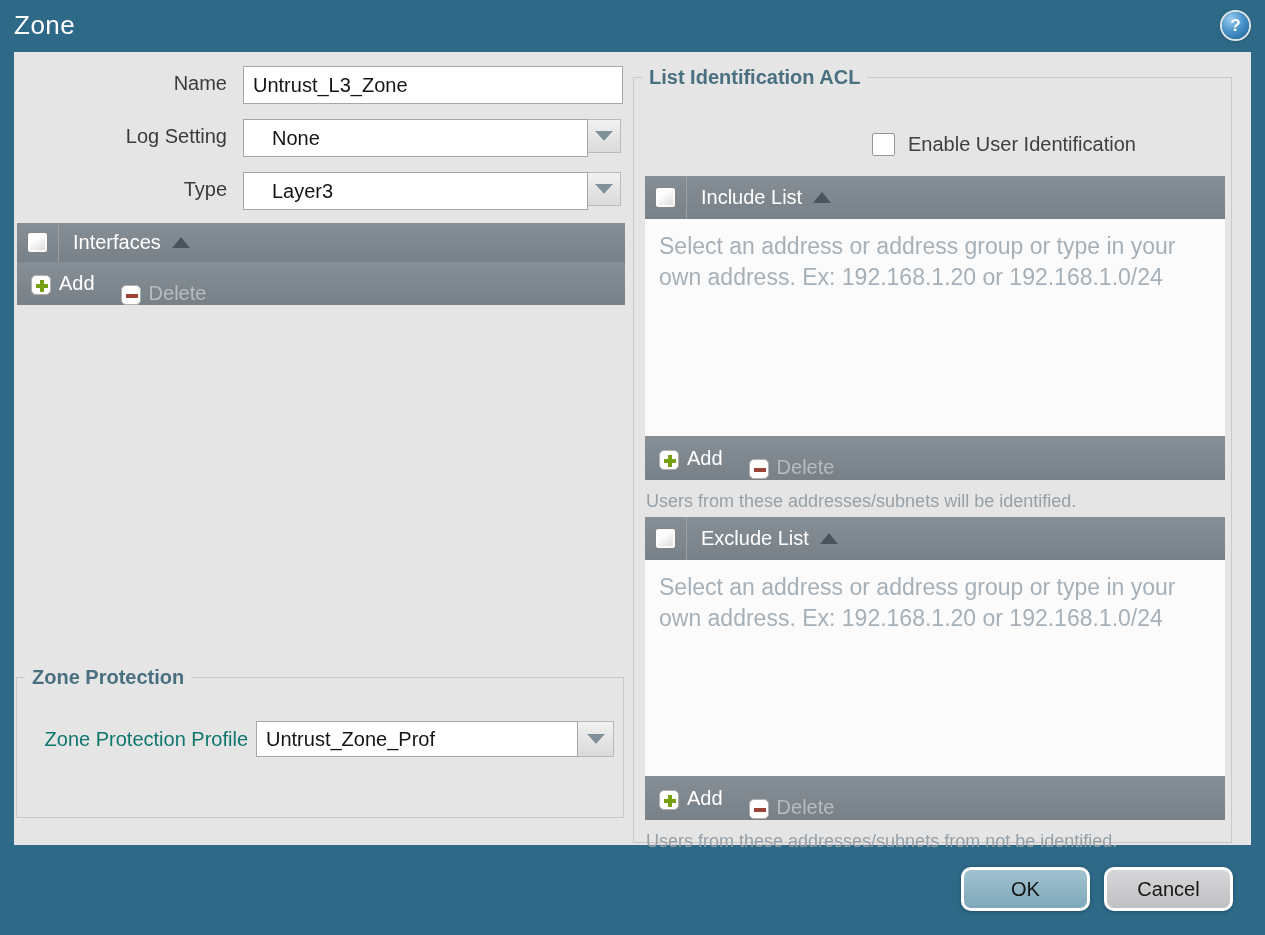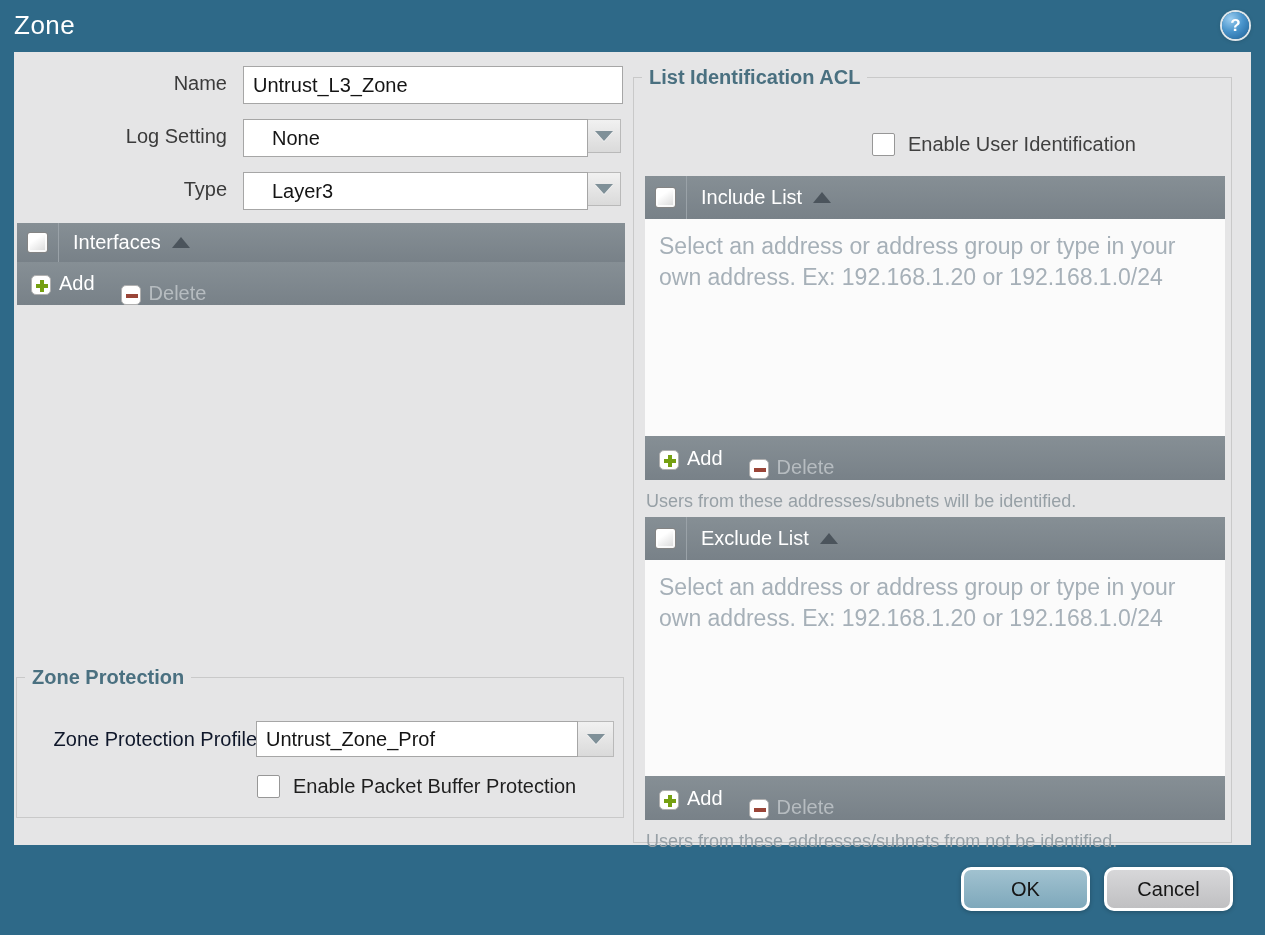--- a/index.html
+++ b/index.html
@@ -90,22 +90,22 @@
   .interfaces-grid { left:3px; top:171px; width:608px; height:370px; }
   .interfaces-grid .grid-header { height:39px; }
   .interfaces-grid .grid-footer { height:43px; }
 
   
   fieldset { position:absolute; border:1px solid #c9c9c9; }
   legend { margin-left:8px; padding:0 7px; color:#4a7080; font-weight:bold; font-size:20px; }
 
   .zp-fieldset { left:2px; top:614px; width:608px; height:152px; }
   .zp-row-label {
-    position:absolute; left:17px; top:32px; width:231px; height:36px; line-height:36px;
-    text-align:right; padding-right:8px; color:#0f172a; font-size:20px;
+    position:absolute; left:8px; top:32px; width:231px; height:36px; line-height:36px;
+    text-align:right; padding-right:8px; color:#0f766e; font-size:20px;
   }
   .zp-combo { position:absolute; left:239px; top:32px; height:36px; display:flex; }
   .zp-combo .text-input { position:static; width:322px; height:36px; }
   .zp-combo .combo-btn { width:36px; height:36px; }
   .zp-check { position:absolute; left:240px; top:86px; display:flex; align-items:center; gap:13px; color:#1f1f1f; font-size:20px; }
 
   .uia-fieldset { left:619px; top:14px; width:599px; height:777px; }
   .enable-row { position:absolute; left:238px; top:44px; display:flex; align-items:center; gap:13px; color:#404040; font-size:20px; }
 
   .acl-grid { left:11px; width:580px; }
@@ -188,24 +188,20 @@
 
     <fieldset class="zp-fieldset">
       <legend>Zone Protection</legend>
       <div class="zp-row-label">Zone Protection Profile</div>
       <div class="zp-combo">
         <input class="text-input" type="text" readonly="" value="Untrust_Zone_Prof" style="">
         <div class="combo-btn">
           <span class="tri-down"></span>
         </div>
       </div>
-      <div class="zp-check">
-        <div class="checkbox form-checkbox"></div>
-        <span>Enable Packet Buffer Protection</span>
-      </div>
     </fieldset>
 
     <fieldset class="uia-fieldset">
       <legend>List Identification ACL</legend>
 
       <div class="enable-row">
         <div class="checkbox form-checkbox"></div>
         <span>Enable User Identification</span>
       </div>
 

